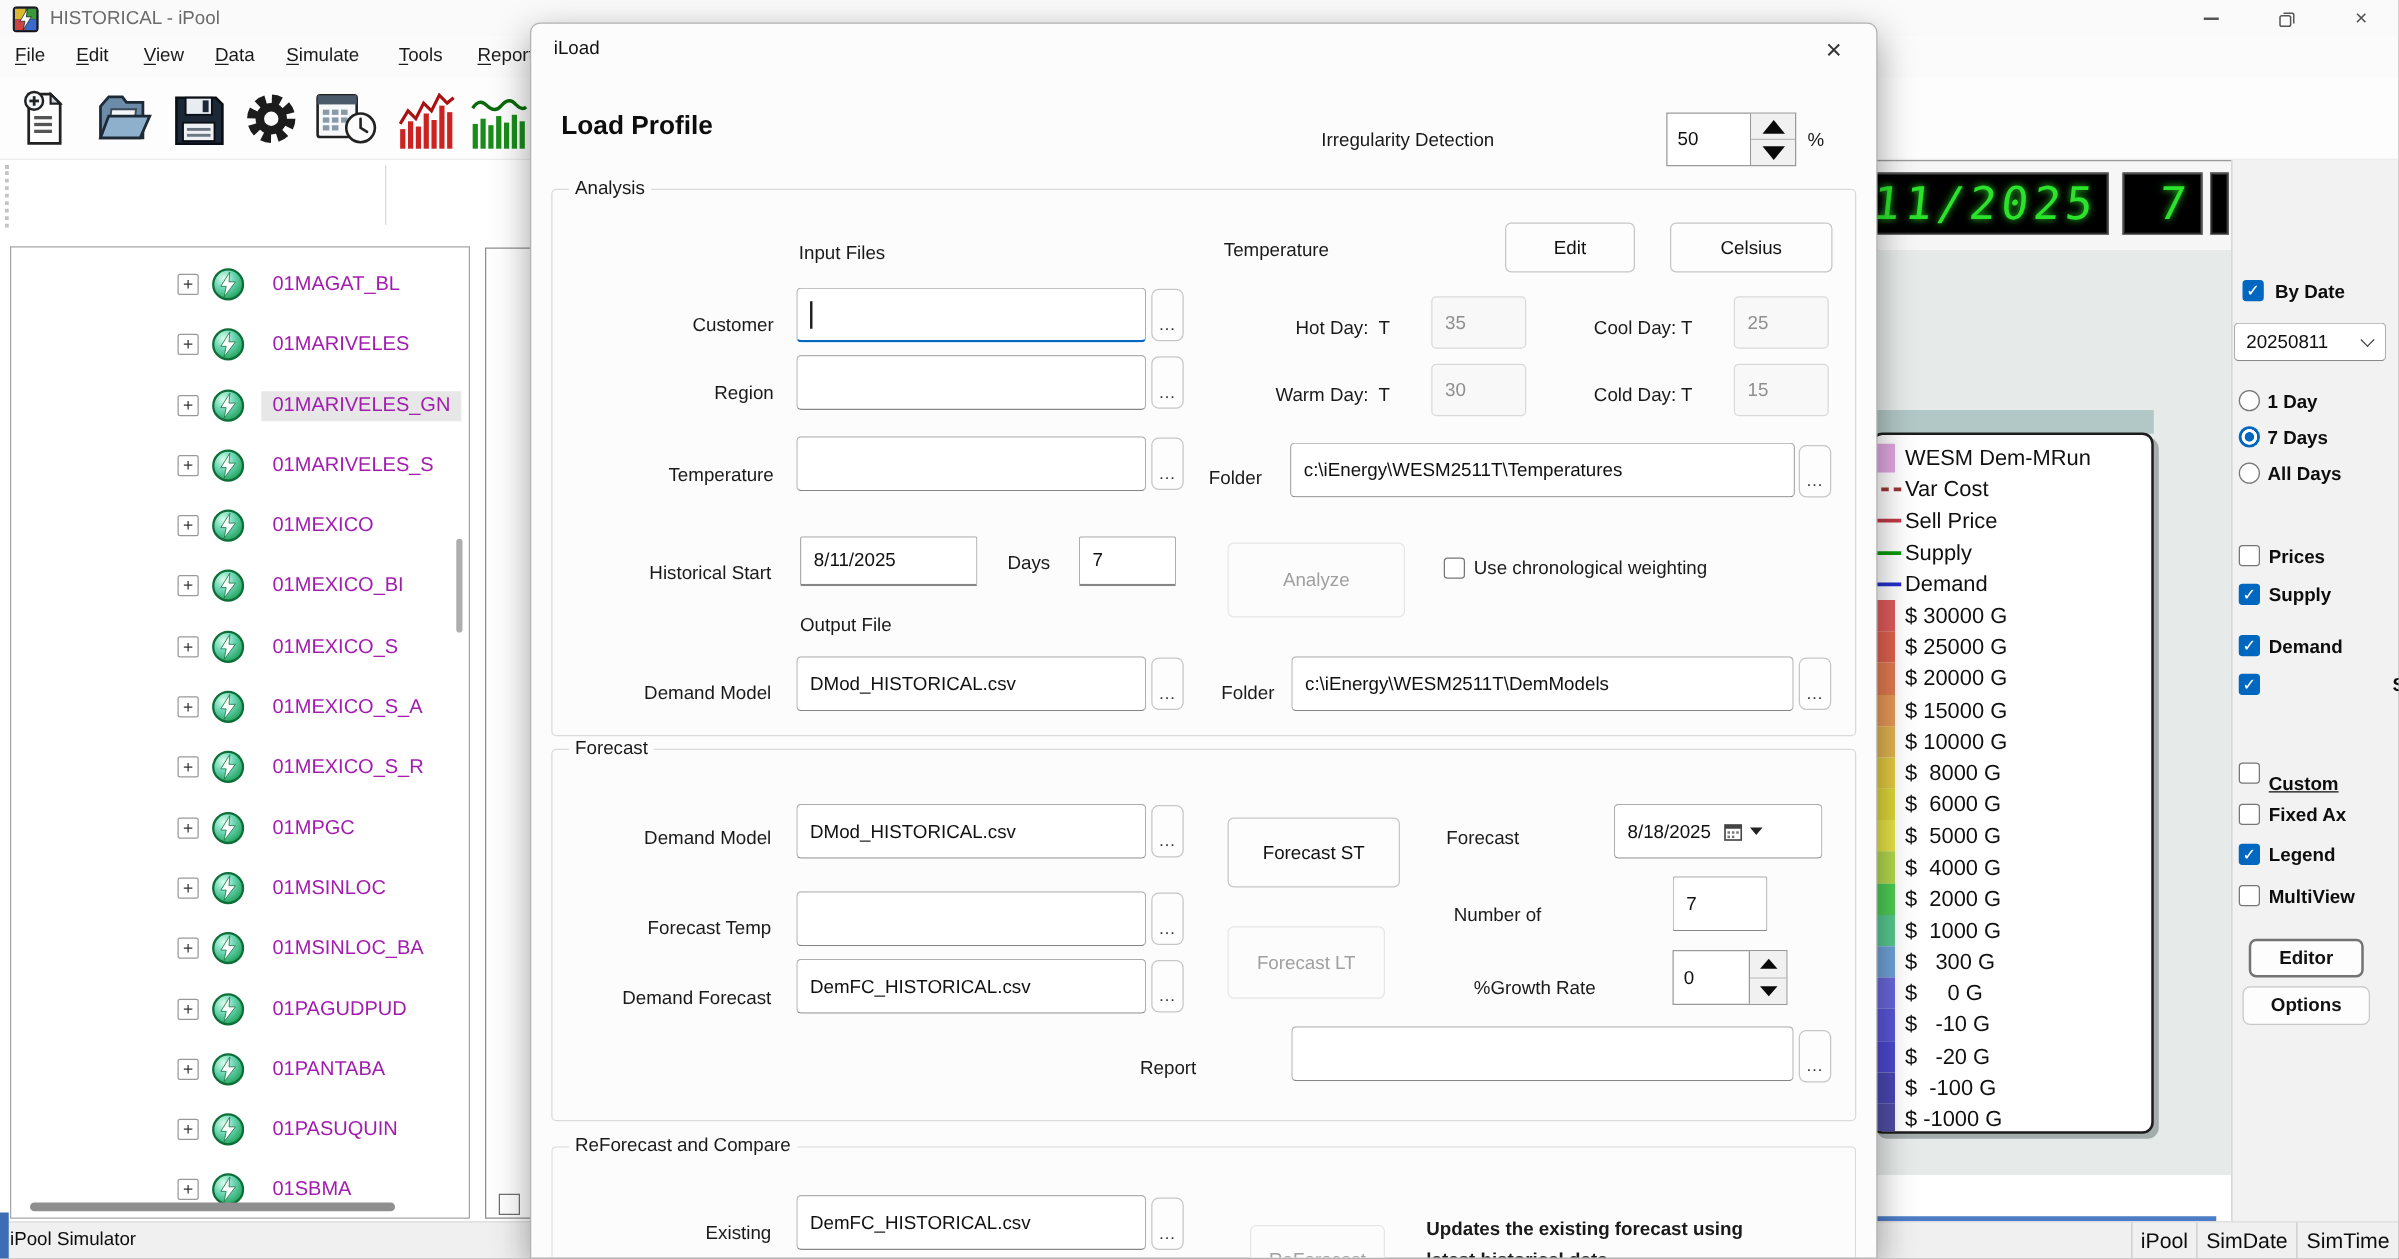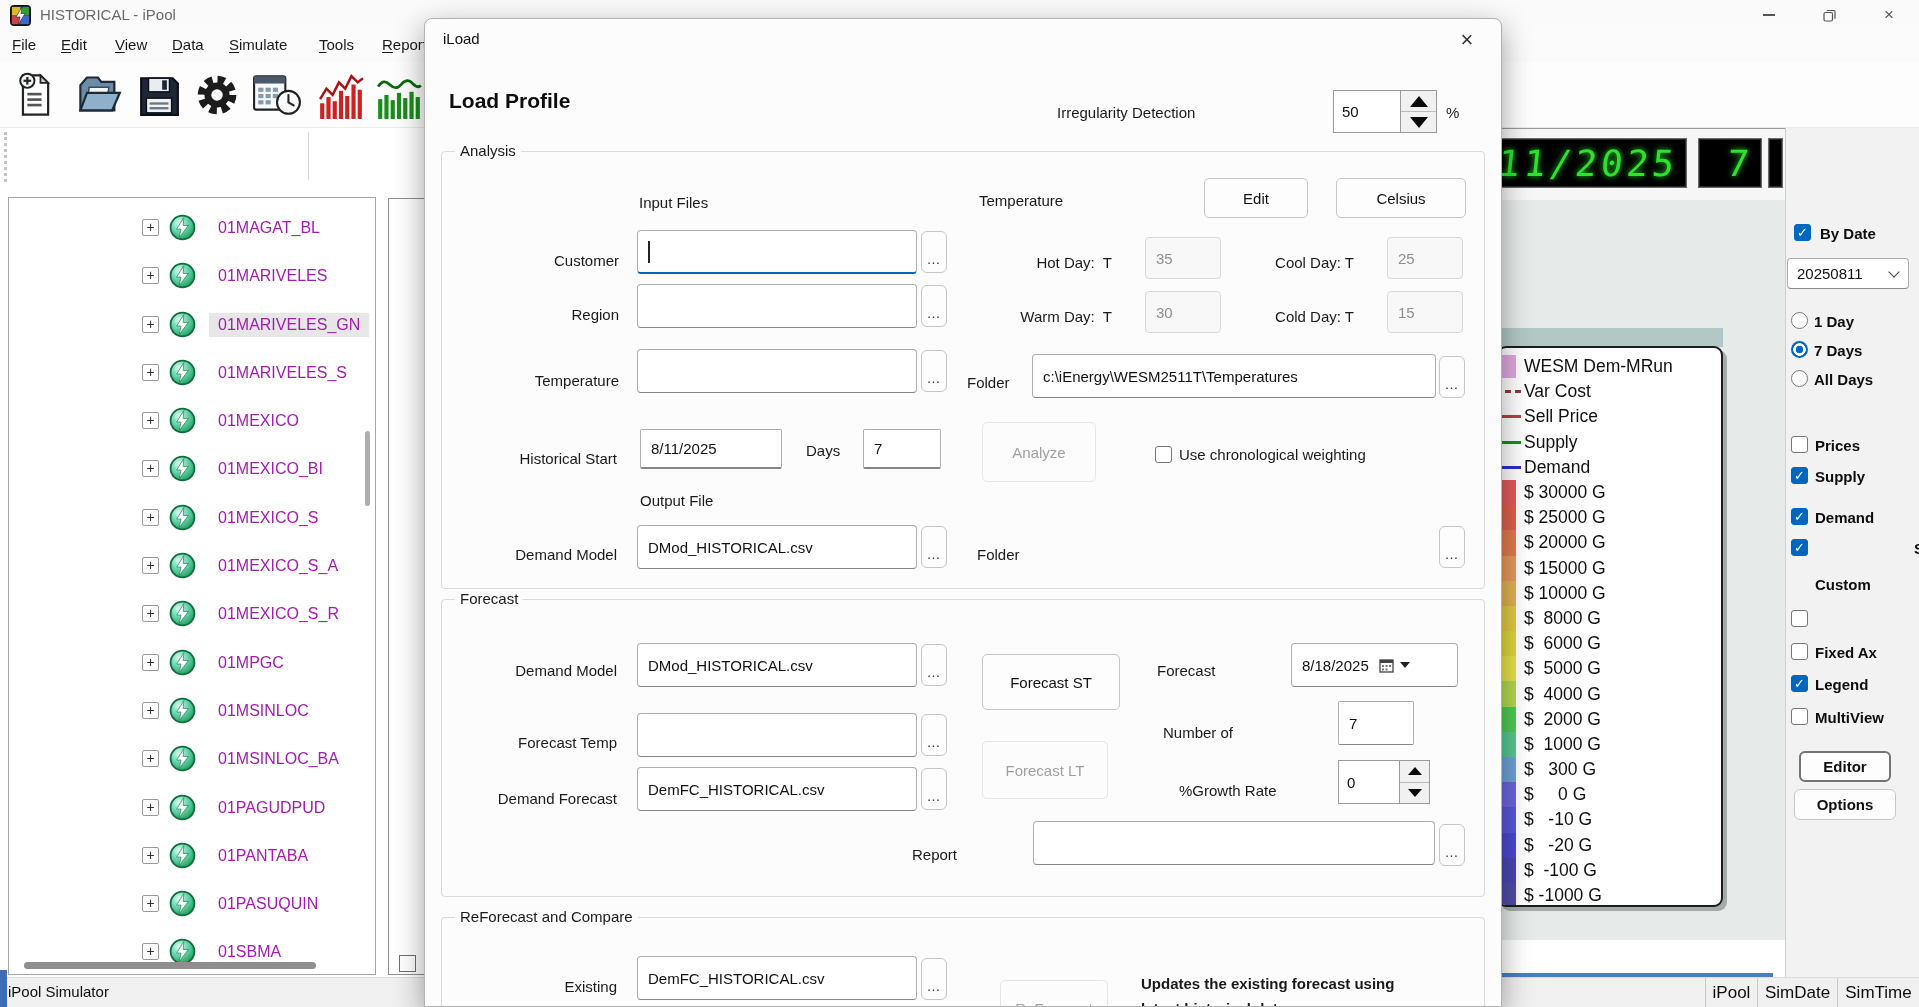--- a/index.html
+++ b/index.html
@@ -524,29 +524,30 @@
       <div class="tb" style="left:195px;top:197px;width:280px;height:44px"></div>
       <div class="dots" style="left:479px;top:198px">…</div>
       <div class="lbl" style="left:525px;top:222px">Folder</div>
       <div class="tb" style="left:590px;top:202px;width:404px;height:44px">c:\iEnergy\WESM2511T\Temperatures</div>
       <div class="dots" style="left:997px;top:204px">…</div>
 
       <div class="lbl r" style="left:0;top:298px;width:175px">Historical Start</div>
       <div class="tb" style="left:198px;top:277px;width:142px;height:40px;border-radius:2px;border-bottom-width:2px">8/11/2025</div>
       <div class="lbl" style="left:364px;top:290px">Days</div>
       <div class="tb" style="left:421px;top:277px;width:78px;height:40px;border-radius:2px;border-bottom-width:2px">7</div>
-      <div class="btn dis" style="left:540px;top:270px;width:114px;height:60px">Analyze</div>
+      <div class="btn dis" style="left:540px;top:282px;width:142px;height:60px">Analyze</div>
       <div class="cb" style="left:713px;top:294px"></div>
       <div class="lbl" style="left:737px;top:294px">Use chronological weighting</div>
 
       <div class="lbl" style="left:198px;top:340px">Output File</div>
       <div class="lbl r" style="left:0;top:394px;width:175px">Demand Model</div>
       <div class="tb" style="left:195px;top:373px;width:280px;height:44px">DMod_HISTORICAL.csv</div>
       <div class="dots" style="left:479px;top:374px">…</div>
       <div class="lbl" style="left:535px;top:394px">Folder</div>
+      <div class="tb" style="left:591px;top:373px;width:402px;height:44px">c:\iEnergy\WESM2511T\DemModels</div>
       <div class="dots" style="left:997px;top:374px">…</div>
     </div>
 
     <div class="grp" style="left:16px;top:580px;width:1044px;height:298px">
       <div class="grp-title">Forecast</div>
       <div class="lbl r" style="left:0;top:62px;width:175px">Demand Model</div>
       <div class="tb" style="left:195px;top:43px;width:280px;height:44px">DMod_HISTORICAL.csv</div>
       <div class="dots" style="left:479px;top:44px">…</div>
       <div class="btn" style="left:540px;top:54px;width:138px;height:56px">Forecast ST</div>
       <div class="lbl" style="left:715px;top:62px">Forecast</div>
@@ -612,21 +613,21 @@
     <div class="sblbl" style="left: 1814px; top: 371px;">All Days</div>
     <div class="cb" style="left: 1791px; top: 436px;"></div>
     <div class="sblbl" style="left: 1815px; top: 437px;">Prices</div>
     <div class="cb on" style="left: 1791px; top: 467px;">✓</div>
     <div class="sblbl" style="left: 1815px; top: 468px;">Supply</div>
     <div class="cb on" style="left: 1791px; top: 508px;">✓</div>
     <div class="sblbl" style="left: 1815px; top: 509px;">Demand</div>
     <div class="cb on" style="left: 1791px; top: 539px;">✓</div>
     <div class="sblbl" style="left: 1914px; top: 540px;">Stack</div>
     <div class="cb" style="left: 1791px; top: 610px;"></div>
-    <div class="sblbl" style="left: 1815px; top: 576px;">Custom</div>
+    <div class="sblbl" style="left: 1815px; top: 619px; text-decoration: underline;">Custom</div>
     <div class="cb" style="left: 1791px; top: 643px;"></div>
     <div class="sblbl" style="left: 1815px; top: 644px;">Fixed Ax</div>
     <div class="cb on" style="left: 1791px; top: 675px;">✓</div>
     <div class="sblbl" style="left: 1815px; top: 676px;">Legend</div>
     <div class="cb" style="left: 1791px; top: 708px;"></div>
     <div class="sblbl" style="left: 1815px; top: 709px;">MultiView</div>
     <div class="sbbtn accent" style="left: 1799px; top: 751px; width: 92px; height: 31px;">Editor</div>
     <div class="sbbtn" style="left: 1794px; top: 789px; width: 102px; height: 31px;">Options</div>
   </div>
 

